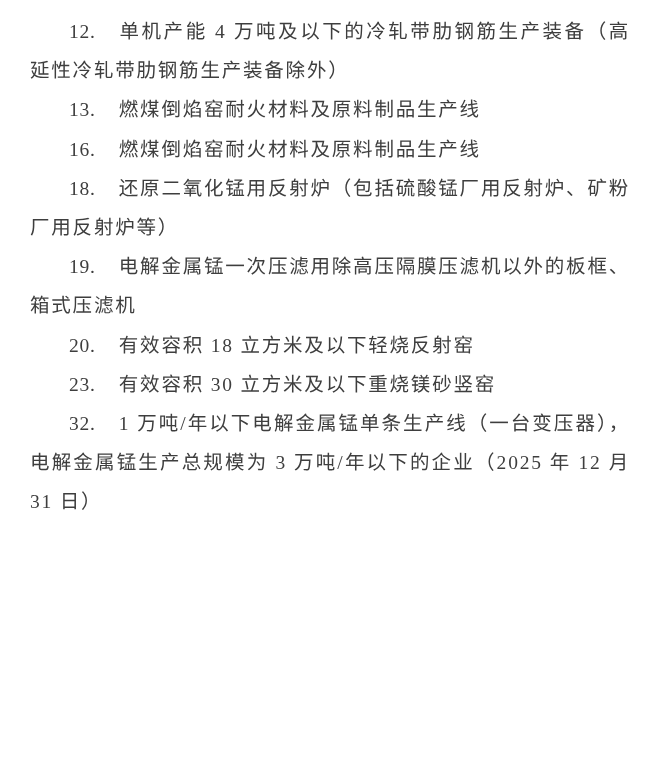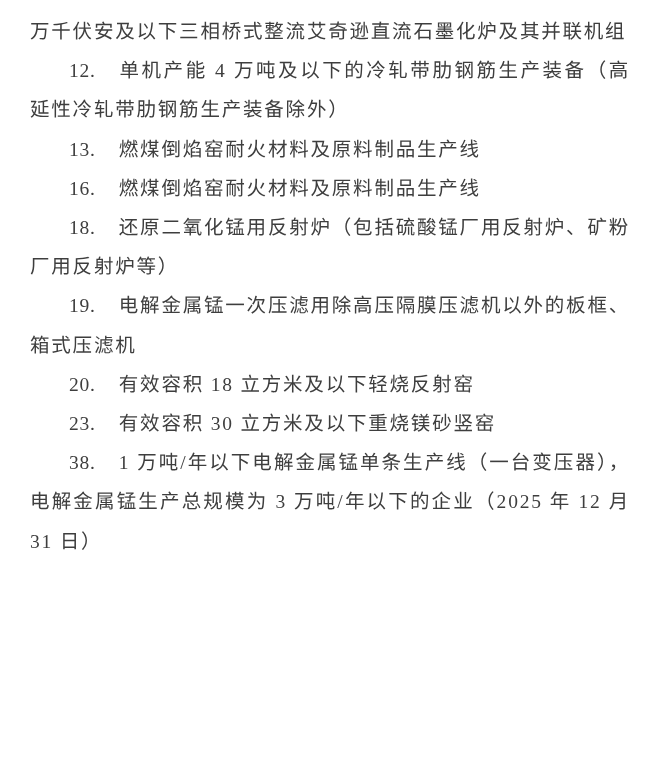--- a/index.html
+++ b/index.html
@@ -34,35 +34,34 @@
   .item-num {
     letter-spacing: 0.8px;
     margin-right: 23px;
   }
 </style>
 </head>
 <body>
 
 <main class="page" style="background: rgb(255, 255, 255);">
   <section class="doc-body" id="paragraph-container" style="color: rgb(62, 62, 62);">
-  <p><span class="item-text">万千伏安及以下三相桥式整流艾奇逊直流石墨化炉及其并联机组</span></p>
 
   <p class="indent"><span class="item-num">12.</span><span class="item-text">单机产能 4 万吨及以下的冷轧带肋钢筋生产装备（高延性冷轧带肋钢筋生产装备除外）</span></p>
 
   <p class="indent"><span class="item-num">13.</span><span class="item-text">燃煤倒焰窑耐火材料及原料制品生产线</span></p>
 
 
 
   <p class="indent"><span class="item-num">16.</span><span class="item-text">燃煤倒焰窑耐火材料及原料制品生产线</span></p>
 
 
   <p class="indent"><span class="item-num">18.</span><span class="item-text">还原二氧化锰用反射炉（包括硫酸锰厂用反射炉、矿粉厂用反射炉等）</span></p>
 
   <p class="indent"><span class="item-num">19.</span><span class="item-text">电解金属锰一次压滤用除高压隔膜压滤机以外的板框、箱式压滤机</span></p>
 
   <p class="indent"><span class="item-num">20.</span><span class="item-text">有效容积 18 立方米及以下轻烧反射窑</span></p>
 
   <p class="indent"><span class="item-num">23.</span><span class="item-text">有效容积 30 立方米及以下重烧镁砂竖窑</span></p>
 
-  <p class="indent"><span class="item-num">38.</span><span class="item-text">1 万吨/年以下电解金属锰单条生产线（一台变压器），电解金属锰生产总规模为 3 万吨/年以下的企业（2025 年 12 月 31 日）</span></p>
+  <p class="indent"><span class="item-num">32.</span><span class="item-text">1 万吨/年以下电解金属锰单条生产线（一台变压器），电解金属锰生产总规模为 3 万吨/年以下的企业（2025 年 12 月 31 日）</span></p>
 
 </section>
 </main>
 
 </body></html>

